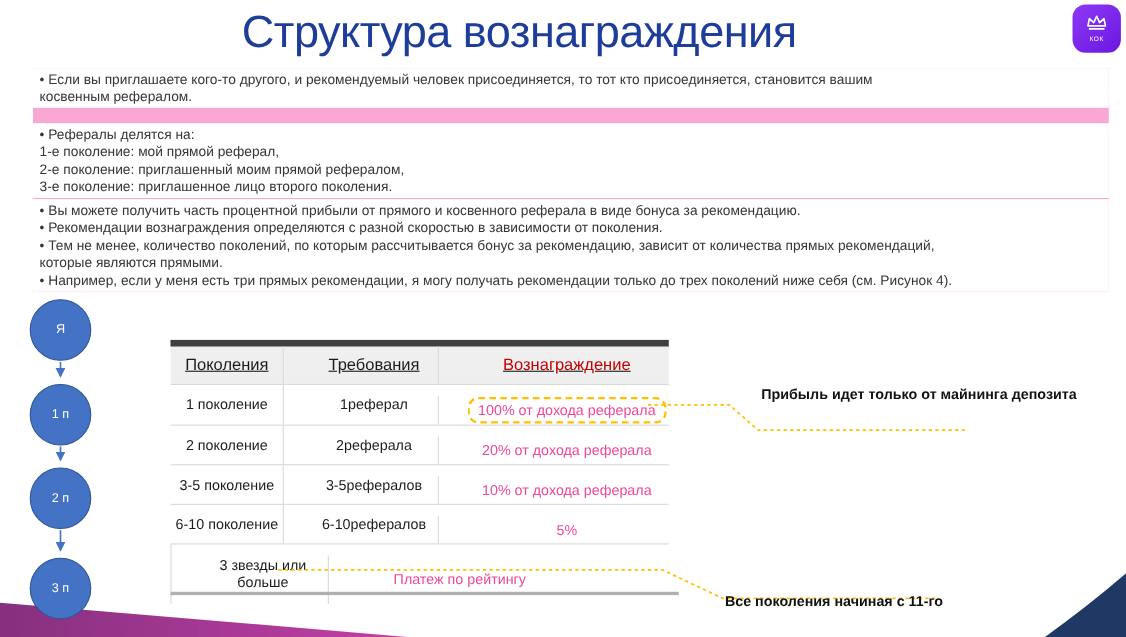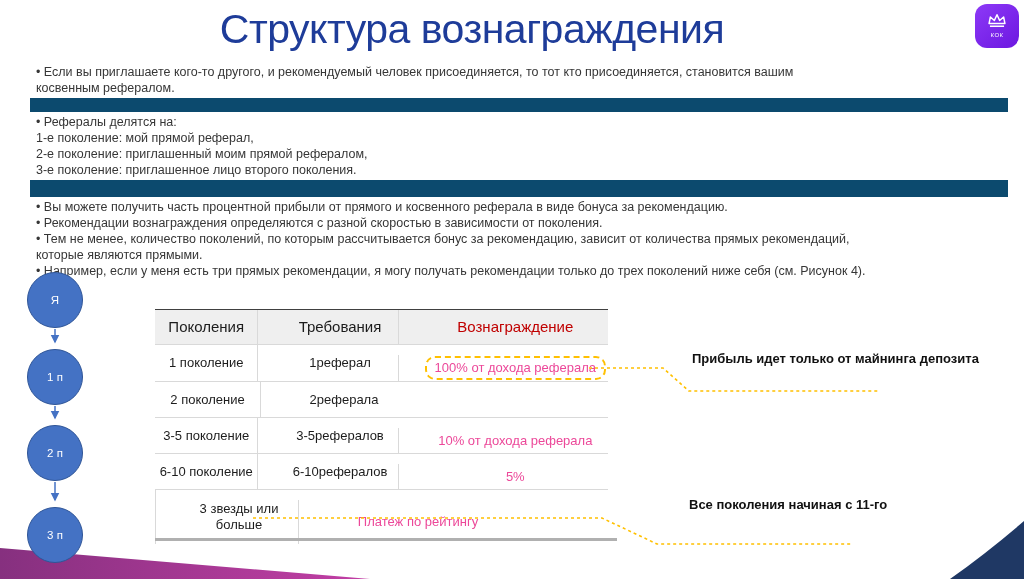--- a/index.html
+++ b/index.html
@@ -16,66 +16,66 @@
 
   
   .logo {
     position:absolute; top:4px; right:5px; width:44px; height:44px;
     border-radius:12px; background:linear-gradient(140deg,#8d39f7,#6c17e0);
     display:flex; flex-direction:column; align-items:center; justify-content:center;
   }
   .logo-text { color:#fff; font-size:6px; line-height:7px; letter-spacing:0.5px; }
 
   
-  .text-region { position:absolute; left:30px; top:62px; width:978px; background:#0c4a6e; z-index:1; }
+  .text-region { position:absolute; left:30px; top:62px; width:978px; background:#f9a8d4; z-index:1; }
   .para { background:#ffffff; padding:2px 6px; }
   .para-1 { margin-bottom:14px; }
-  .para-2 { margin-bottom:17px; }
+  .para-2 { margin-bottom:1px; }
   .tline { font-size:12.5px; line-height:16px; color:#363636; white-space:nowrap; }
 
   
   .node {
     position:absolute; left:27px; width:56px; height:56px; border-radius:50%;
     background:#4472c4; border:1.5px solid #2f5597; box-sizing:border-box;
     display:flex; align-items:center; justify-content:center;
     color:#fff; font-size:11.5px; z-index:4;
   }
   .node-0 { top:272px; } .node-1 { top:349px;align-items:center; } .node-2 { top:425px; } .node-3 { top:507px; }
 
   
   .reward-table { position:absolute; left:155px; top:309px; width:453px; z-index:2; color:#1c1c1c; }
   .trow { display:flex; }
   .tcell {
     box-sizing:border-box; display:flex; align-items:center; justify-content:center;
     text-align:center; font-size:13px; line-height:16px;
   }
   .c1 { width:105px; } .c2 { width:143px; } .c3 { width:215px; }
   .c2, .c3 { border-left:1px solid #d9d9d9;padding-left:24px; }
-  .thead { background:#efefef; height:34px; border-top:1px solid #404040; }
+  .thead { background:#efefef; height:34px; border-top:6px solid #404040;text-decoration:underline; }
   .thead .tcell { font-size:15px; }
   .thead .c3 { color:#c00000; }
   .tbody-row { border-top:1px solid #d9d9d9; }
   .r1 { height:36px; } .r2,.r3,.r4 { height:35px; } .r5 { height:54px; }
   .reward { color:#ec4899;margin-top:10px; }
   .hl-box {
     border:2px dashed #ffc000; border-radius:10px; padding:2px 8px; display:inline-block;
   }
   .gen-box {
     border:2px dashed #ffc000; border-radius:12px; padding:2px 5px;
     display:inline-block; width:84px; text-align:center;
   }
   .table-bottom {
     position:absolute; left:155px; top:538px; width:462px; height:2.5px;
     background:#b0b0b0; z-index:2;
   }
 
   
   .ann { position:absolute; font-size:13px; font-weight:bold; color:#111; z-index:5; white-space:nowrap; }
   .ann-mining { left:692px; top:351px; }
-  .ann-generations { left:659px; top:497px;margin-left:30px; }
+  .ann-generations { left:659px; top:539px; }
 
   
   .overlay { position:absolute; left:0; top:0; z-index:3; pointer-events:none; }
 </style>
 </head>
 <body>
 
 <div class="title">Структура вознаграждения</div>
 
 <div class="logo">
@@ -152,20 +152,21 @@
   <div class="trow tbody-row r1">
     <div class="tcell c1">1 поколение</div>
     <div class="tcell c2">1реферал</div>
     <div class="tcell c3 reward">
       <span class="hl-box">100% от дохода реферала</span>
     </div>
   </div>
   <div class="trow tbody-row r2">
     <div class="tcell c1">2 поколение</div>
     <div class="tcell c2">2реферала</div>
+    <div class="tcell c3 reward">20% от дохода реферала</div>
   </div>
   <div class="trow tbody-row r3">
     <div class="tcell c1">3-5 поколение</div>
     <div class="tcell c2">3-5рефералов</div>
     <div class="tcell c3 reward">10% от дохода реферала</div>
   </div>
   <div class="trow tbody-row r4">
     <div class="tcell c1">6-10 поколение</div>
     <div class="tcell c2">6-10рефералов</div>
     <div class="tcell c3 reward">5%</div>

